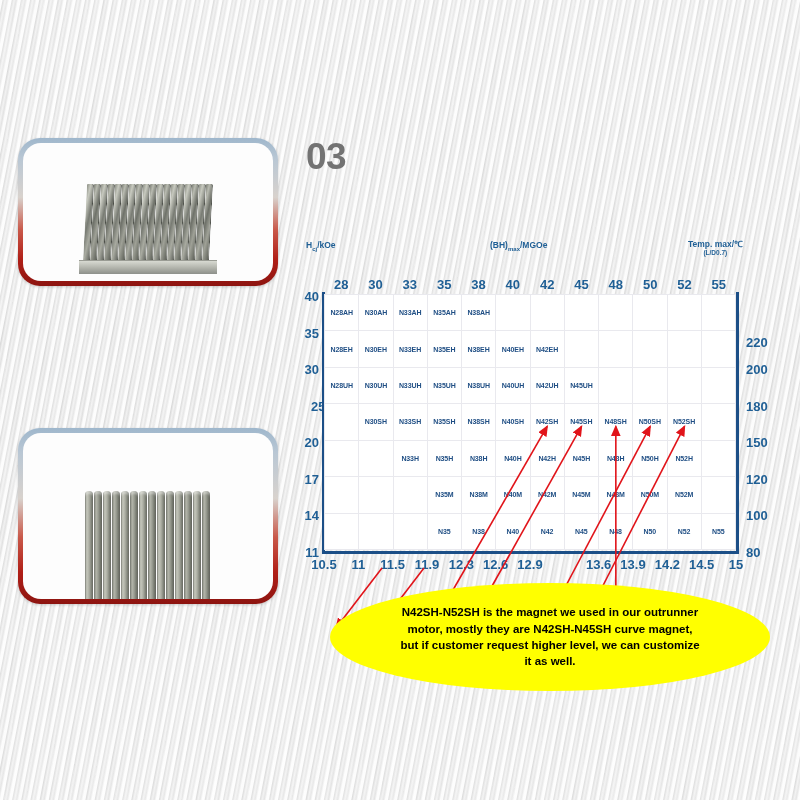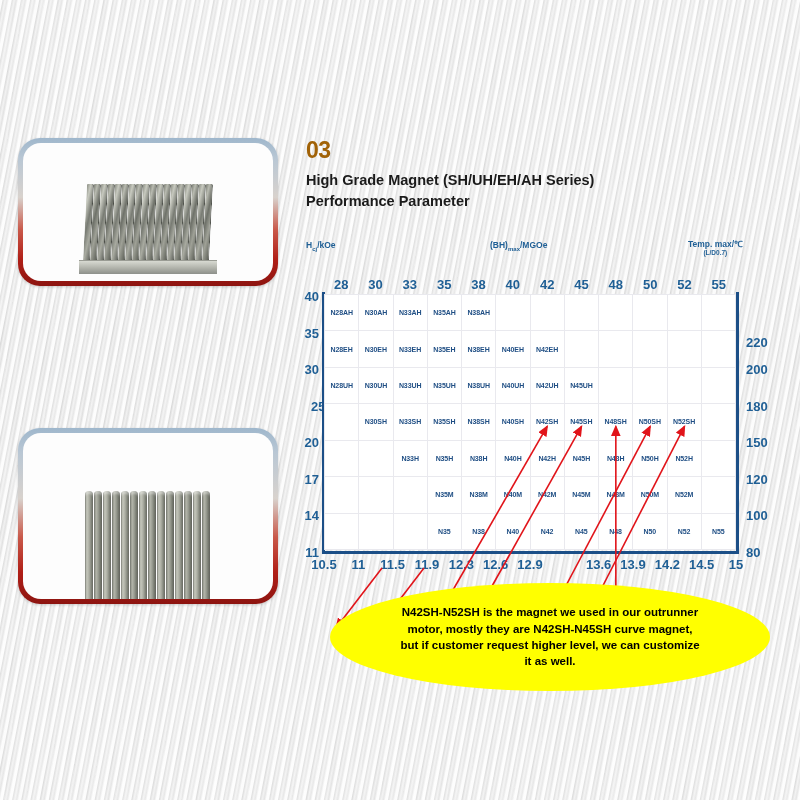--- a/index.html
+++ b/index.html
@@ -84,21 +84,21 @@
     box-shadow: inset 0 3px 2px rgba(255,255,255,0.35);
   }
   #mag-stack-2 .rod:nth-child(even) {
     background: linear-gradient(90deg,#5e6158 0%,#b5b7ac 25%,#9b9e93 52%,#75786e 80%,#4b4e46 100%);
   }
 
   
   #content { position: absolute; left: 306px; top: 138px; width: 470px; }
 
   #section-number {
-    font-size: 23px; font-weight: bold; color: #a16207;
+    font-size: 37px; font-weight: bold; color: #737373;
     letter-spacing: -0.5px; line-height: 1.05;
   }
   #section-title {
     font-size: 14.5px; font-weight: bold; color: #1b1b1b;
     line-height: 1.45; margin-top: 8px;
   }
 
   
   #chart-area {
     position: absolute; left: 300px; top: 236px;
@@ -234,24 +234,20 @@
       <span class="rod"></span>
       <span class="rod"></span>
       <span class="rod"></span>
       <span class="rod"></span>
     </div>
   </div>
 </div>
 
 <div id="content">
   <div id="section-number">03</div>
-  <div id="section-title">
-    <div>High Grade Magnet (SH/UH/EH/AH Series)</div>
-    <div>Performance Parameter</div>
-  </div>
 </div>
 
 <div id="chart-area">
 
   <div class="axis-caption" id="cap-hcj">
     <span>H</span><sub>cj</sub><span>/kOe</span>
   </div>
 
   <div class="axis-caption" id="cap-bh">
     <span></span><span>(BH)</span><sub>max</sub><span>/MGOe</span>

